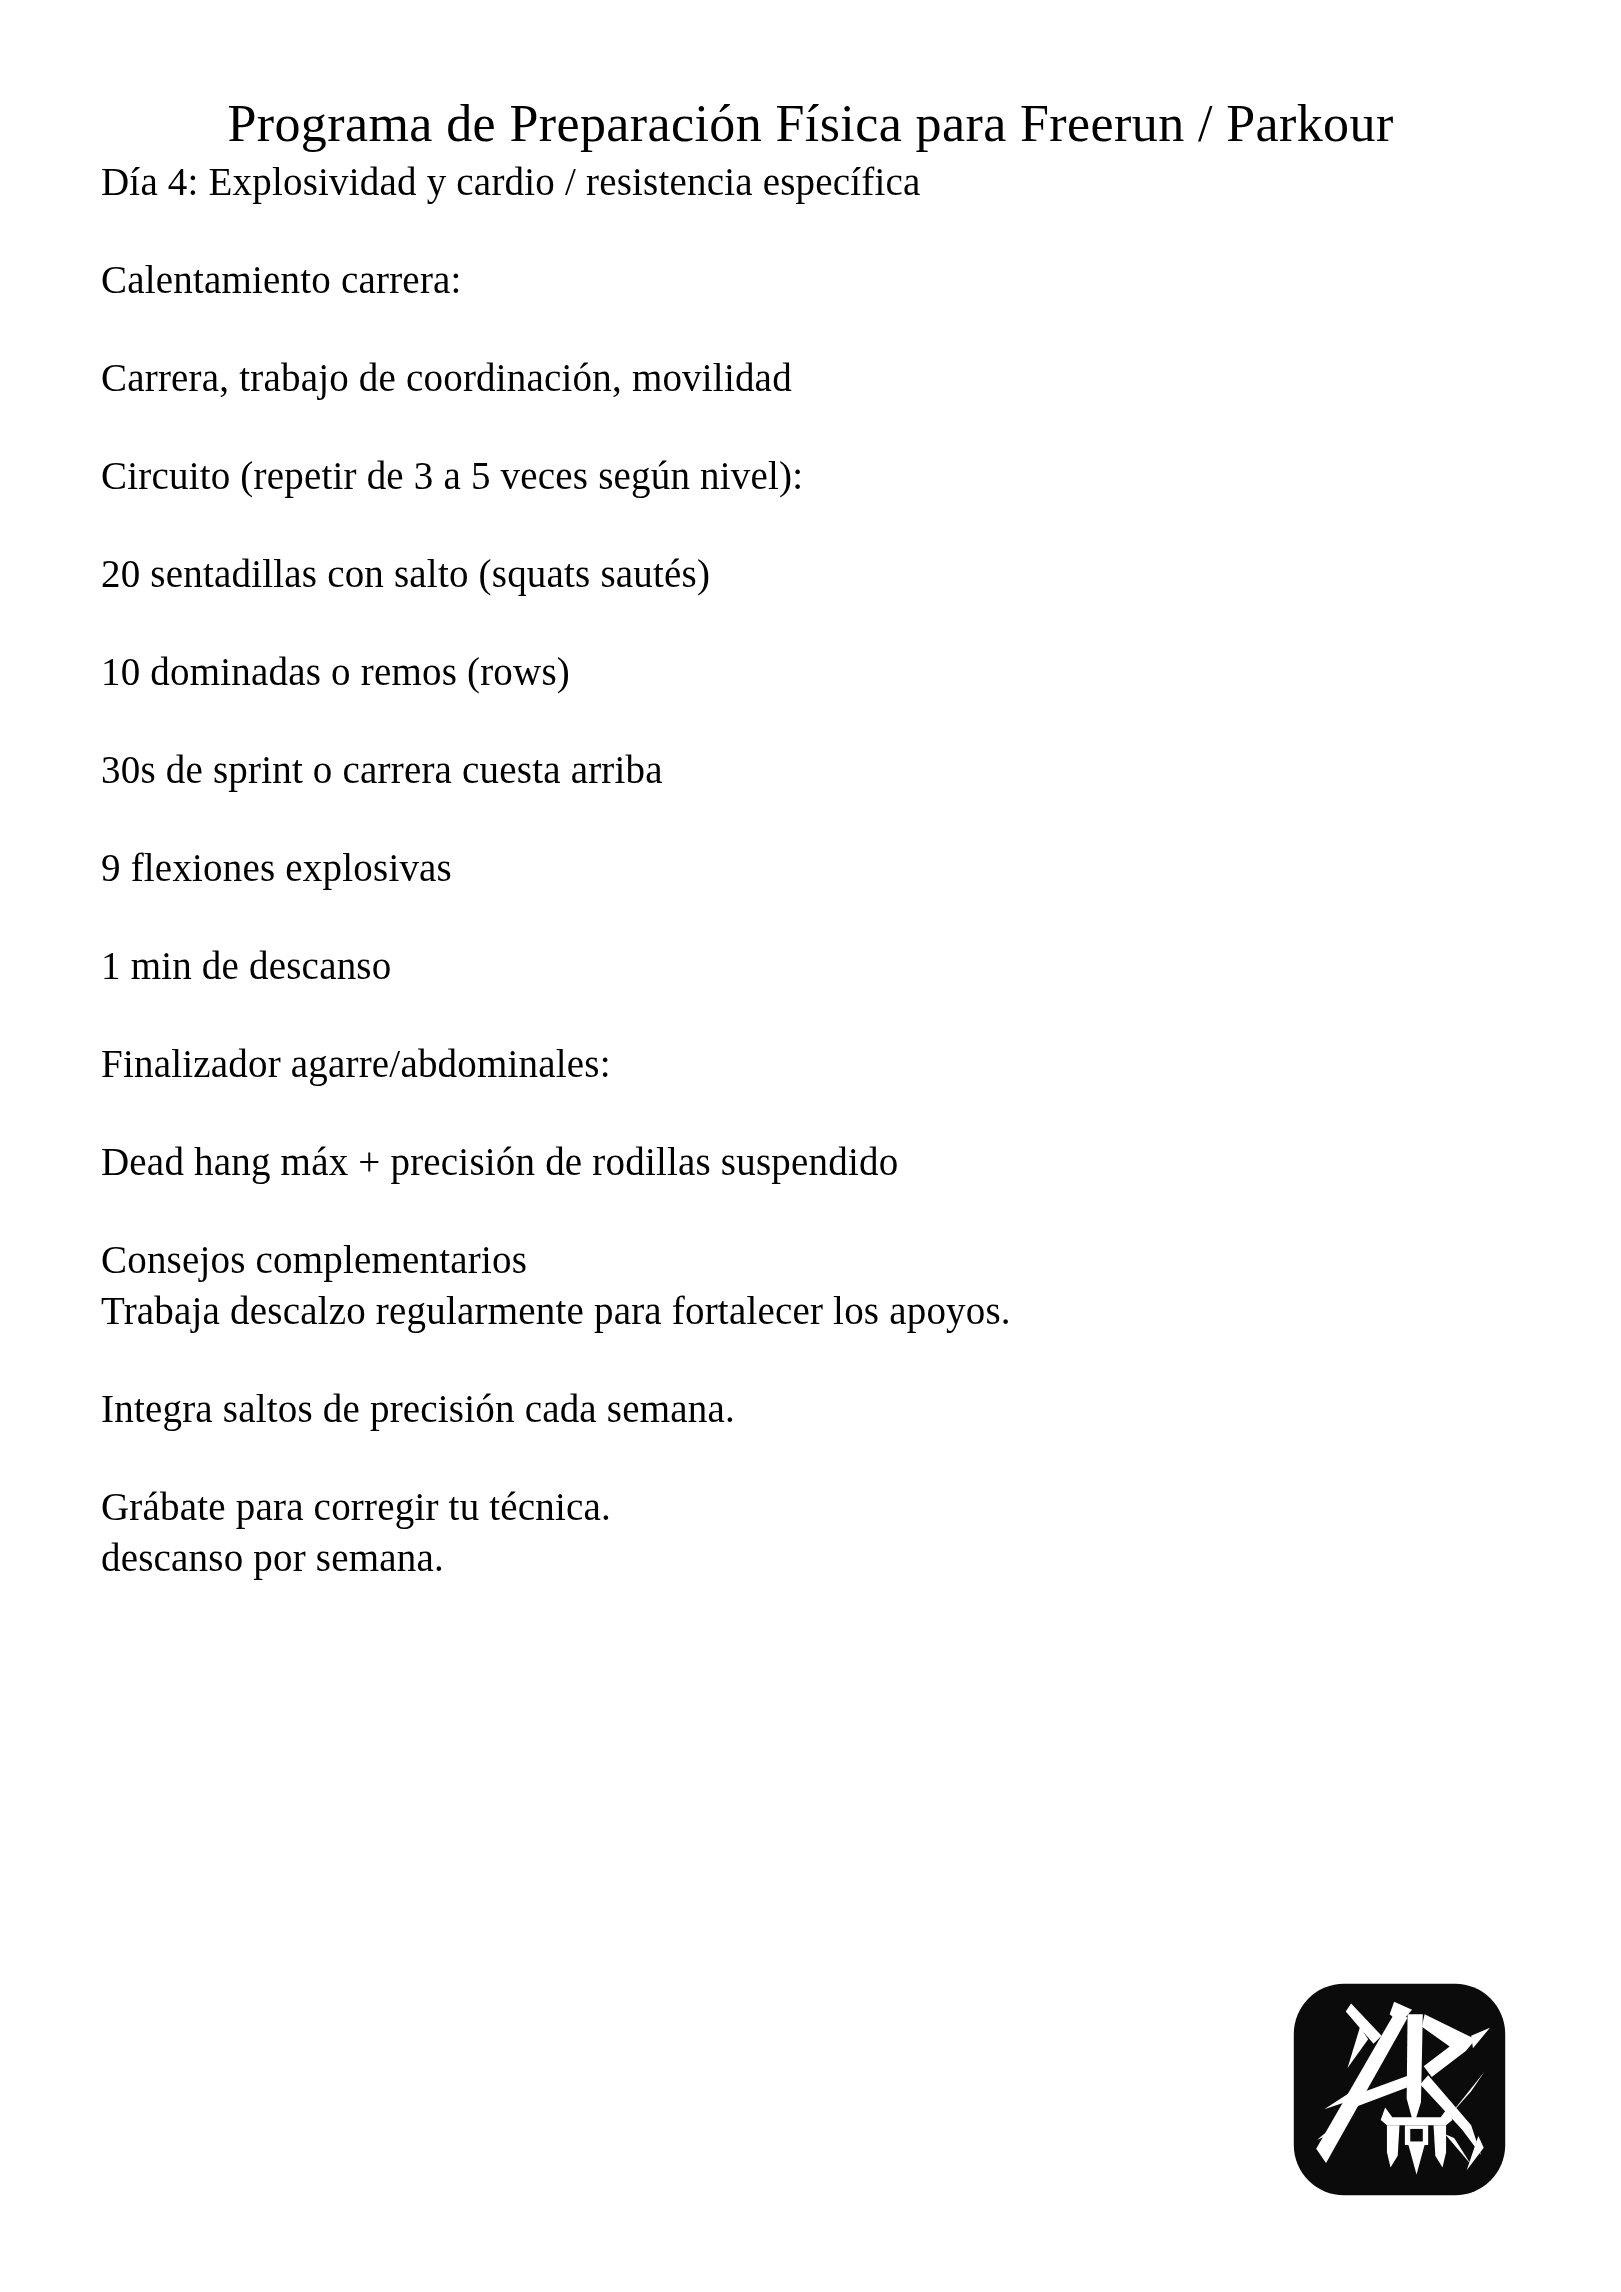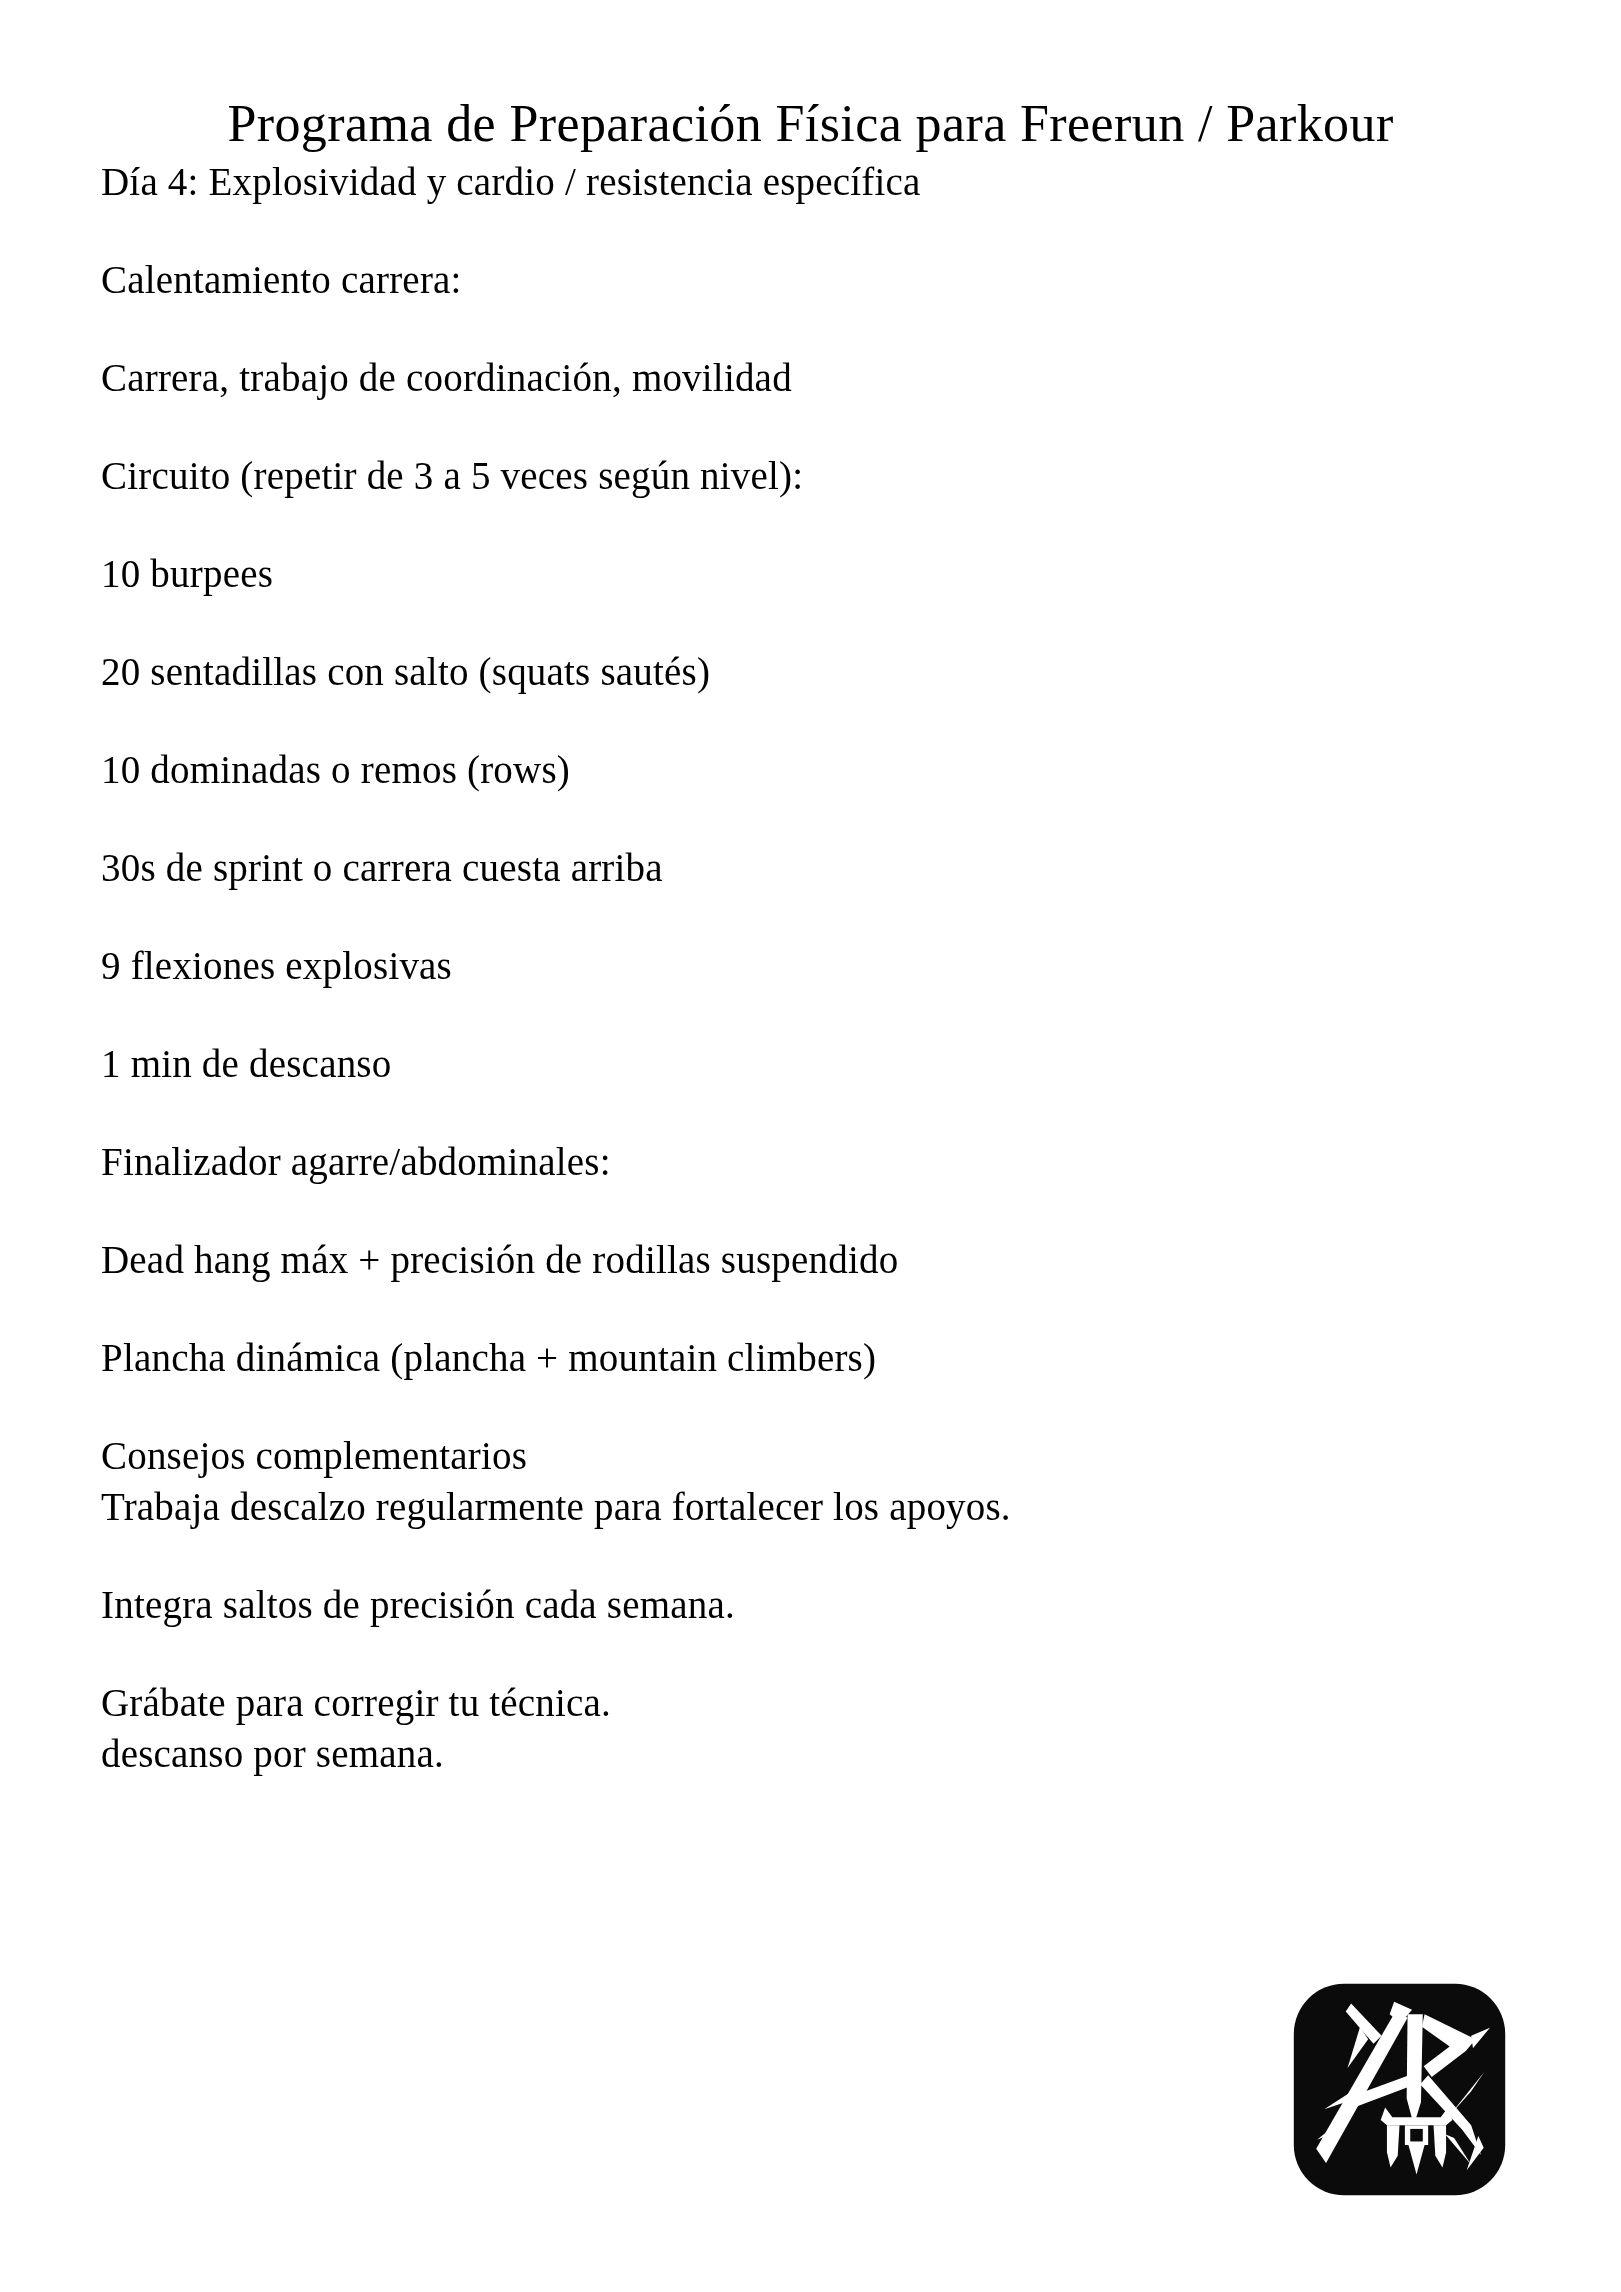--- a/index.html
+++ b/index.html
@@ -51,29 +51,27 @@
 
 <div class="page">
 
   <h1 class="title">Programa de Preparación Física para Freerun / Parkour</h1>
 
   <div class="doc-body">
     <p class="line">Día 4: Explosividad y cardio / resistencia específica</p>
     <p class="line">Calentamiento carrera:</p>
     <p class="line">Carrera, trabajo de coordinación, movilidad</p>
     <p class="line">Circuito (repetir de 3 a 5 veces según nivel):</p>
-    <p class="line">10 burpees</p>
     <p class="line">20 sentadillas con salto (squats sautés)</p>
     <p class="line">10 dominadas o remos (rows)</p>
     <p class="line">30s de sprint o carrera cuesta arriba</p>
     <p class="line">9 flexiones explosivas</p>
     <p class="line">1 min de descanso</p>
     <p class="line">Finalizador agarre/abdominales:</p>
     <p class="line">Dead hang máx + precisión de rodillas suspendido</p>
-    <p class="line">Plancha dinámica (plancha + mountain climbers)</p>
     <p class="line">Consejos complementarios</p>
     <p class="line tight">Trabaja descalzo regularmente para fortalecer los apoyos.</p>
     <p class="line">Integra saltos de precisión cada semana.</p>
     <p class="line">Grábate para corregir tu técnica.</p>
     <p class="line tight">descanso por semana.</p>
   </div>
 
   <div class="logo">
     <svg viewBox="0 0 240 240" xmlns="http://www.w3.org/2000/svg" aria-hidden="true">
       <rect x="2" y="2" width="236" height="236" rx="56" fill="#0b0b0b"></rect>

